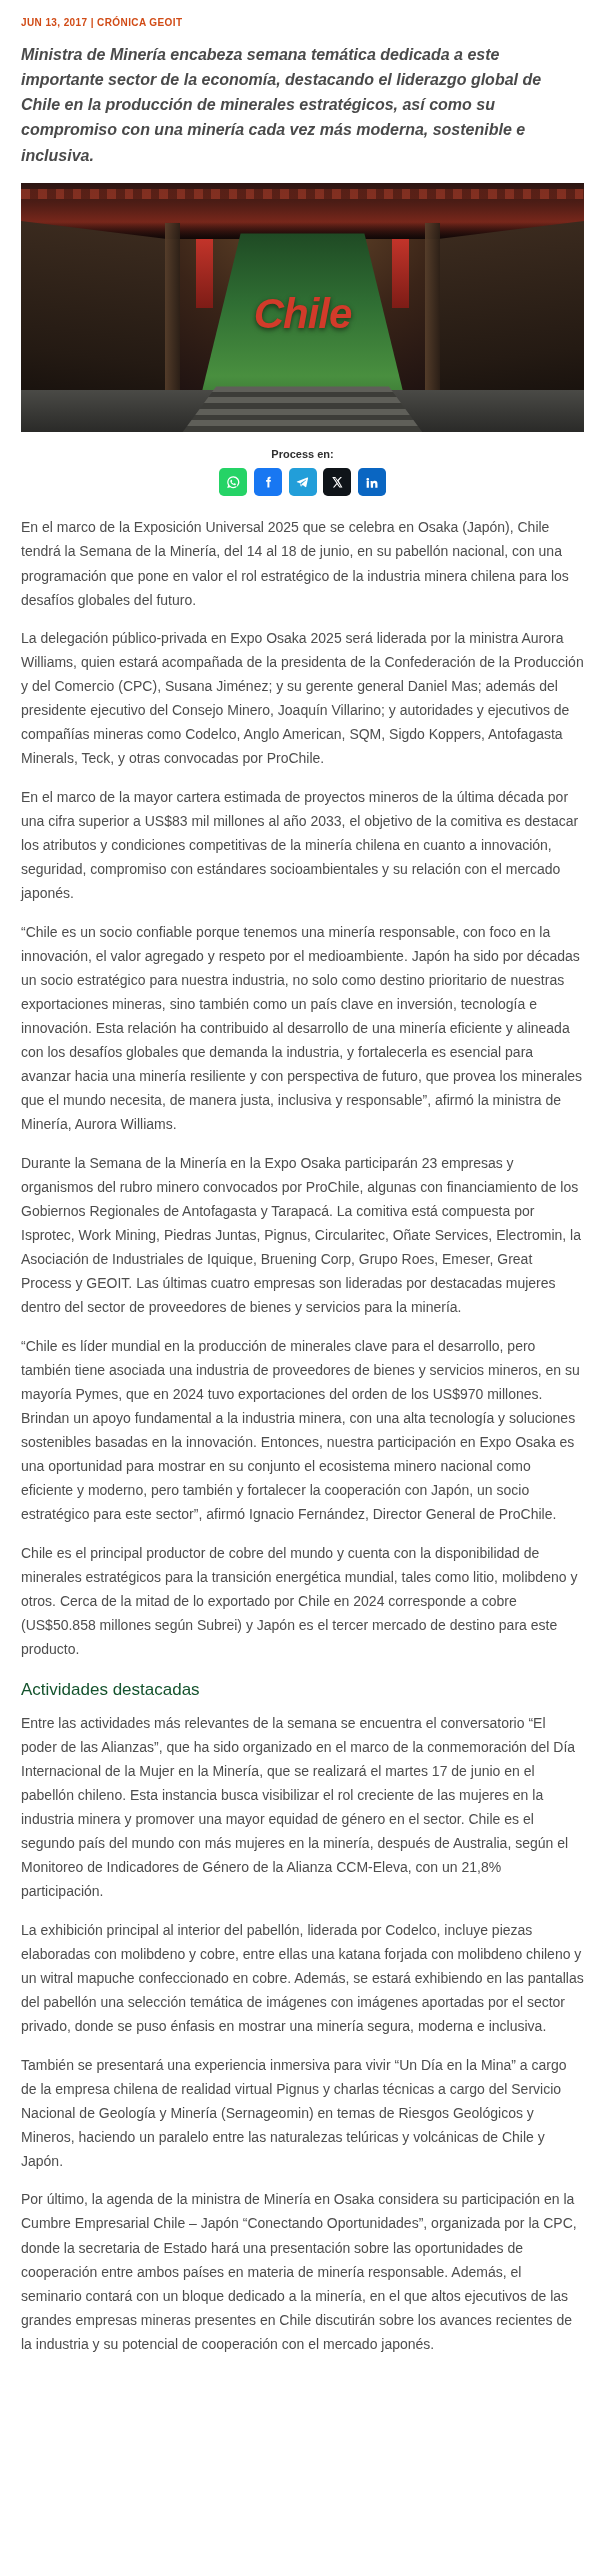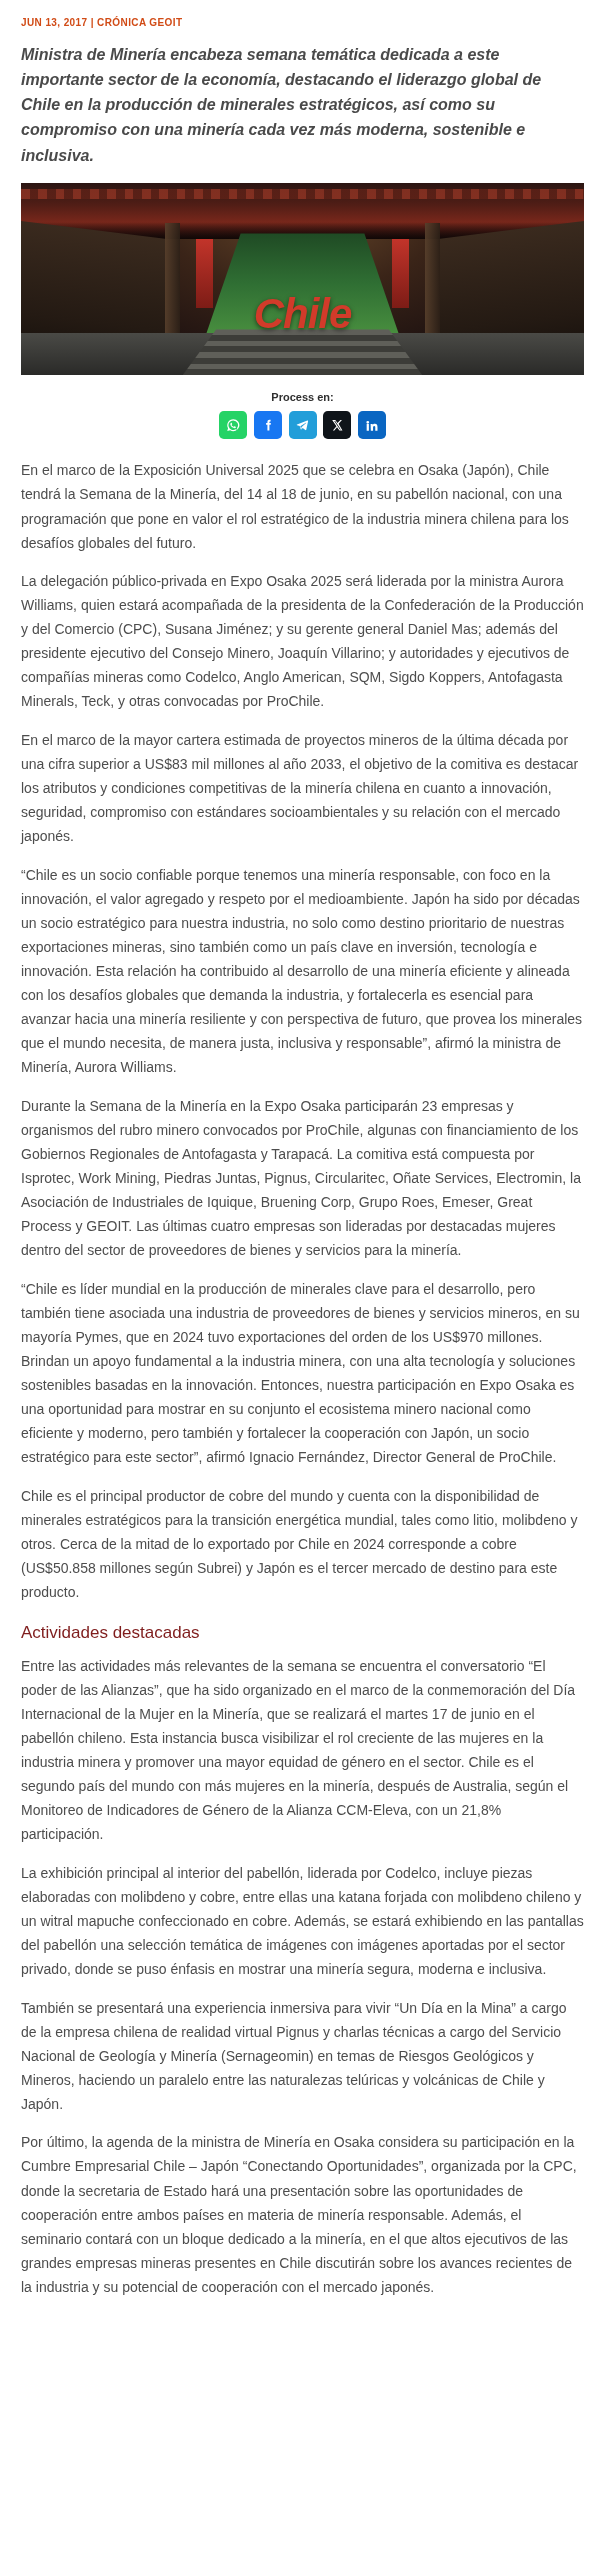--- a/index.html
+++ b/index.html
@@ -38,21 +38,21 @@
     line-height: 1.58;
     font-style: italic;
     font-weight: bold;
     color: #4a4a4a;
     margin: 0 0 15.4px 0;
   }
   
   .hero {
     position: relative;
     width: 100%;
-    height: 192px;
+    height: 249px;
     overflow: hidden;
     background: #000000;
     margin-bottom: 15.4px;
   }
   .hero-sky {
     position: absolute;
     inset: 0;
     background:
       radial-gradient(ellipse at 50% 12%, #6a4a2c 0%, #3a2418 36%, #1b1010 70%, #0d0807 100%);
   }
@@ -169,21 +169,21 @@
   p.body {
     font-size: 14px;
     line-height: 1.72;
     color: #4d4d4d;
     margin: 0 0 14.4px 0;
     text-align: left;
   }
   h2.section {
     font-size: 17px;
     font-weight: normal;
-    color: #7f1d1d;
+    color: #14532d;
     margin: 19px 0 10.6px 0;
   }
 </style>
 </head>
 <body>
 
 <div class="page">
 
 
   <div class="meta-line">

